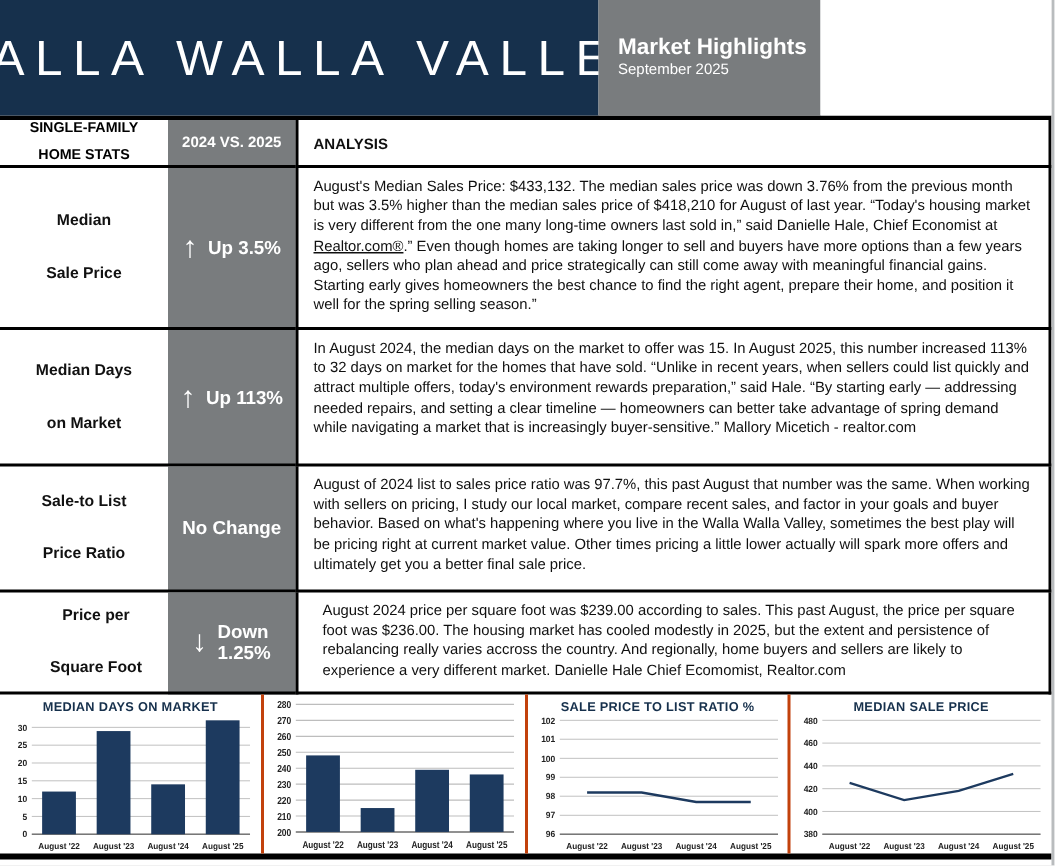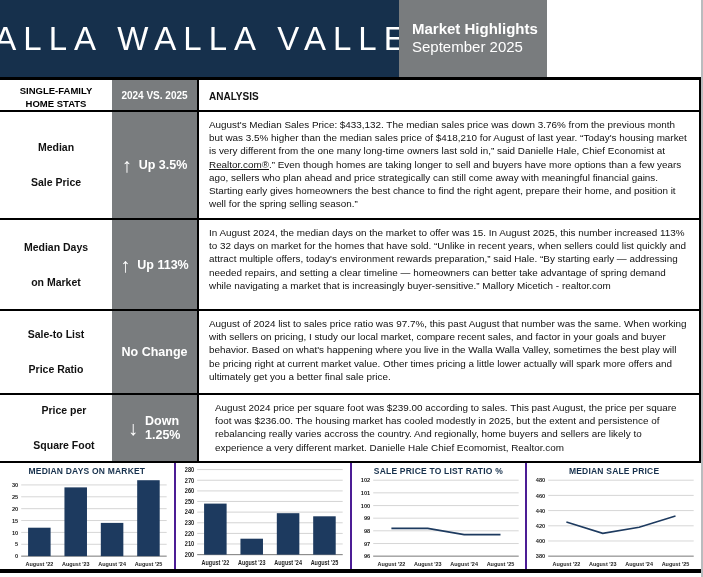--- a/index.html
+++ b/index.html
@@ -17,49 +17,49 @@
     display:flex; align-items:center; justify-content:center;
   }
   .main-title {
     color:#fff; font-size:33px; font-weight:300; letter-spacing:7px; white-space:nowrap;
   }
   .header-gray {
     width:148px; background:var(--gray,#797c7e); color:#fff;
     display:flex; flex-direction:column; justify-content:center; padding-left:13px;
   }
   .hl-title { font-weight:bold; font-size:15px; line-height:1.2; }
-  .hl-sub   { font-size:15px; line-height:1.25; }
+  .hl-sub   { font-size:10px; line-height:1.25; }
   .header-spacer { flex:1; background:#fff; }
   
   .table { display:grid; grid-template-columns:112px 85px 1fr; }
   .cell { border-bottom:2px solid #000; overflow:hidden; }
   .c-stat {
     display:flex; flex-direction:column; align-items:center; justify-content:center;
     text-align:center; font-weight:bold; font-size:10.5px; line-height:1.4; color:#111;gap:20px;
   }
   .c-change {
     background:var(--gray,#797c7e); color:#fff; font-weight:bold; font-size:12.5px;
     display:flex; align-items:center; justify-content:center; gap:7px;
   }
   .arrow { font-size:20px; font-weight:400; line-height:1; }
   .arrow:empty { display:none; }
   .c-analysis {
     border-left:2px solid #000; border-right:2px solid #000;
     padding:6px 10px 3px 10px; font-size:9.9px; line-height:1.33; color:#101010;
   }
   .h-row { height:32px; }
-  .h-stat { display:flex; flex-direction:column; align-items:center; justify-content:flex-end;
+  .h-stat { display:flex; flex-direction:column; align-items:center; justify-content:space-between;
     font-weight:bold; font-size:9.5px; line-height:1.3; text-align:center; }
   .h-change { font-size:10px; }
   .h-analysis { display:flex; align-items:center; font-weight:bold; font-size:10px; }
   .r1 { height:108px; } .r2 { height:91px; } .r3 { height:84px; } .r4 { height:68px;padding-left:16px; }
   .link { text-decoration:underline; color:#101010; cursor:pointer; }
   
   .charts { display:flex; height:106px; }
-  .chart-panel { flex:1; border-right:2px solid #4c1d95; display:flex; flex-direction:column; padding-top:3px; }
+  .chart-panel { flex:1; border-right:2px solid #c2410c; display:flex; flex-direction:column; padding-top:3px; }
   .chart-panel:last-child { border-right:none; }
   .chart-title {
     text-align:center; font-weight:bold; font-size:8.5px; letter-spacing:0.2px;
     color:var(--navy,#16304c); margin-bottom:1px; white-space:nowrap;
   }
   .chart-svg { flex:1; width:100%; }
   svg text { font-family:"Liberation Sans", sans-serif; font-weight:bold; fill:#222; }
   .bottom-bar { height:4px; background:#000; }
 </style>
 </head>

